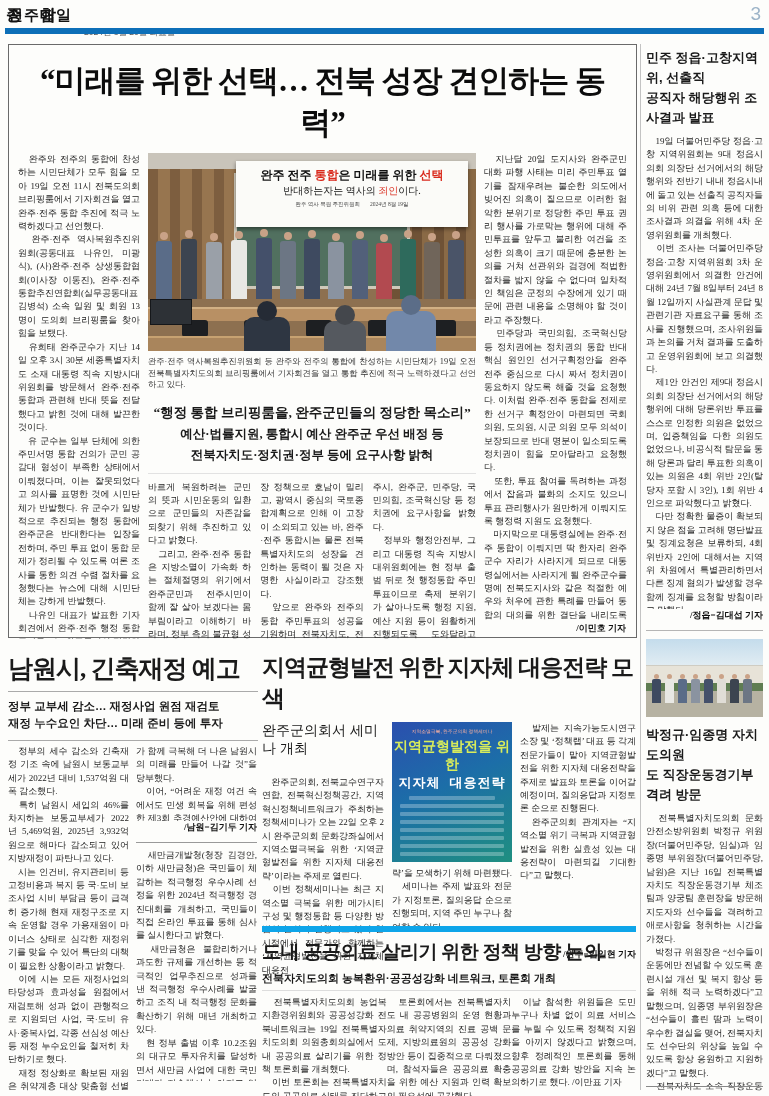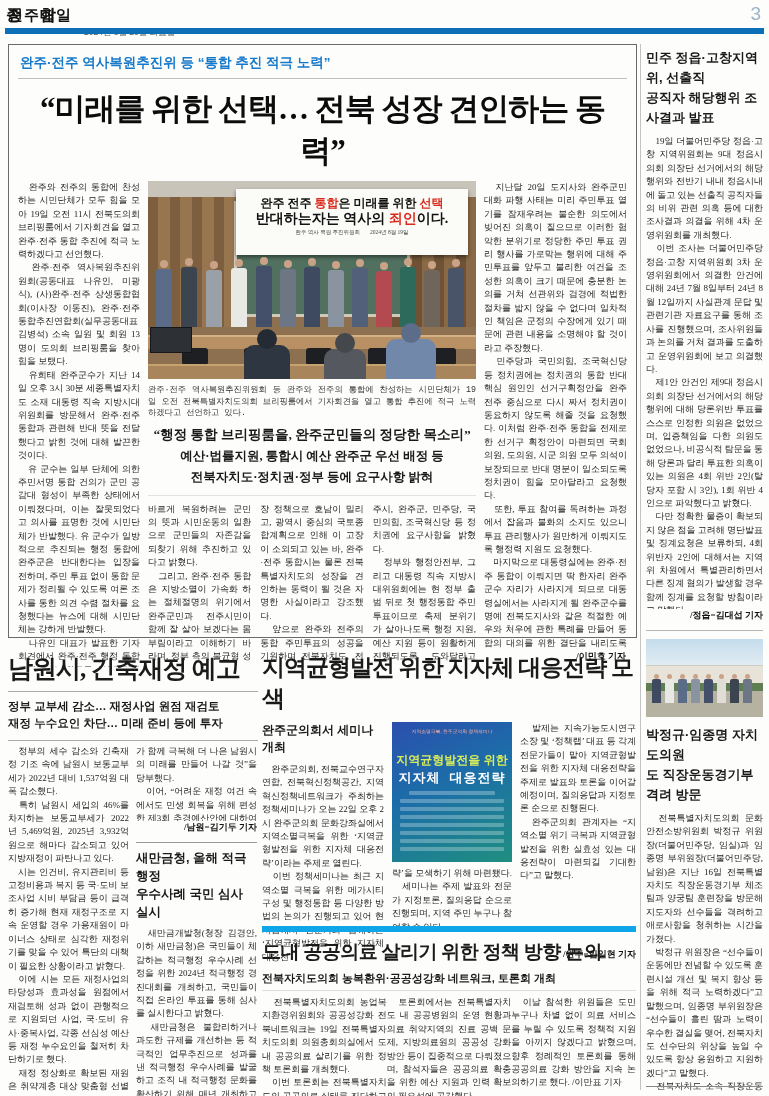--- a/index.html
+++ b/index.html
@@ -38,36 +38,36 @@
   .ph-wallL{position:absolute;left:0;top:16px;width:96px;height:130px;
             background:repeating-linear-gradient(90deg,#7d5e3f 0 10px,#97754f 10px 22px);}
   .ph-wallR{position:absolute;right:0;top:16px;width:86px;height:130px;
             background:repeating-linear-gradient(90deg,#6f5236 0 10px,#8a6a46 10px 22px);}
   .ph-board{position:absolute;left:86px;top:20px;width:170px;height:110px;background:#51705f;
             border:3px solid #cfc9ba;}
   .banner{position:absolute;left:88px;top:8px;width:232px;height:66px;background:#fbfbf8;
           box-shadow:0 2px 4px rgba(0,0,0,.45);padding:6px 4px 2px;box-sizing:border-box;
           text-align:center;}
   .bn1{font-size:12px;font-weight:bold;line-height:16px;color:#111;}
-  .bn2{font-size:14px;font-weight:bold;line-height:15px;color:#111;}
+  .bn2{font-size:10px;font-weight:normal;line-height:15px;color:#111;}
   .bn3{font-size:5.5px;color:#444;margin-top:3px;}
   .bn3 span{margin:0 5px;}
   .red{color:#d92b1d;}
   .fg{position:absolute;bottom:52px;width:16px;border-radius:3px 3px 0 0;}
   .fg::before{content:"";position:absolute;left:4px;top:-9px;width:8px;height:8px;border-radius:50%;
               background:#c9a287;}
   .tableA{position:absolute;left:0;bottom:30px;width:100%;height:12px;background:#b89064;border-top:2px solid #d2b084;}
   .tableB{position:absolute;left:0;bottom:0;width:100%;height:13px;background:#a9855c;border-top:2px solid #c7a271;}
   .chair{position:absolute;bottom:14px;width:26px;height:17px;background:#1d1f22;border-radius:3px;}
   .sil{position:absolute;border-radius:10px 10px 0 0;}
   .sil::before{content:"";position:absolute;left:50%;top:-16px;margin-left:-10px;width:20px;height:20px;
                border-radius:50%;background:inherit;filter:brightness(.8);}
   .laptop{position:absolute;left:2px;bottom:26px;width:40px;height:24px;background:#2d3136;border:1px solid #15171a;}
-  .caption{font-family:Liberation Mono, monospace;font-size:8.3px;line-height:11.5px;color:#333;
-           margin:5px 0 0;text-align:justify;}
+  .caption{font-family:Liberation Serif, serif;font-size:8.3px;line-height:11.5px;color:#333;
+           margin:5px 0 6px;text-align:justify;}
   .subheads{text-align:center;font-weight:bold;padding:5px 0 7px;border-bottom:1px solid #e2e2e2;}
   .sh1{font-size:13.5px;line-height:22px;}
   .sh2{font-size:12.5px;line-height:21px;}
   .midcols{height:168px;margin-top:7px;column-count:3;column-gap:9px;}
   
   .namwon{position:absolute;left:8px;top:652px;width:250px;height:438px;}
   .nw-head{font-size:25px;font-weight:bold;letter-spacing:-1px;margin:0 0 6px;}
   .rule{border:0;border-top:1px solid #aaa;margin:4px 0;}
   .nw-subs{font-family:"Liberation Sans",sans-serif;font-weight:bold;font-size:11.5px;line-height:17px;
            padding:2px 0 4px;}
@@ -77,27 +77,27 @@
   .nw-c2-top{height:76px;}
   .sub-art{border-top:1px solid #999;margin-top:8px;padding-top:6px;}
   .sa-head{font-family:"Liberation Sans",sans-serif;font-weight:bold;font-size:12.5px;line-height:18px;
            white-space:pre-line;margin-bottom:6px;}
   .sa-body{height:232px;}
   
   .balance{position:absolute;left:262px;top:652px;width:374px;height:268px;}
   .bl-head{font-size:23px;font-weight:bold;letter-spacing:-1px;margin:0 0 8px;}
   .bl-row{display:flex;gap:8px;}
   .bl-c1{width:122px;flex:none;}
-  .bl-sub{font-family:"Liberation Sans",sans-serif;font-weight:bold;font-size:12px;margin:0 0 7px;}
+  .bl-sub{font-family:"Liberation Sans",sans-serif;font-weight:normal;font-size:14px;margin:0 0 18px;}
   .bl-c1 .newsbody{height:208px;}
   .bl-c2{width:120px;flex:none;}
   .poster{position:relative;width:120px;height:140px;background:linear-gradient(155deg,#2b4fae 0%,#1c6ea8 45%,#1f8f80 100%);
           overflow:hidden;text-align:center;box-sizing:border-box;padding-top:6px;}
   .po-top{font-family:"Liberation Sans",sans-serif;font-size:4.8px;color:#ffb3a0;letter-spacing:0;}
-  .po-t1{font-family:"Liberation Sans",sans-serif;font-weight:bold;font-size:12px;color:#d8ec5a;margin-top:18px;}
+  .po-t1{font-family:"Liberation Sans",sans-serif;font-weight:bold;font-size:14px;color:#d8ec5a;margin-top:4px;}
   .po-t2{font-family:Liberation Mono, monospace;font-weight:bold;font-size:13px;color:#ffffff;letter-spacing:1px;}
   .po-line{height:4px;margin:4px 8px 0;background:rgba(255,255,255,.28);border-radius:1px;}
   .bl-c2 .newsbody{height:82px;margin-top:5px;}
   .bl-c3{flex:1;}
   .bl-c3 .newsbody{height:226px;}
   
   .medical{position:absolute;left:262px;top:926px;width:374px;height:164px;border-top:6px solid #0ea5e9;
            padding-top:7px;box-sizing:border-box;}
   .md-head{font-size:19px;font-weight:bold;letter-spacing:-0.5px;margin:0 0 5px;}
   .md-sub{font-family:"Liberation Sans",sans-serif;font-weight:bold;font-size:11px;
@@ -130,21 +130,20 @@
 
   <div class="masthead">
     <span class="mh-paper">전주매일</span>
     <span class="mh-date">2024년 8월 20일 화요일</span>
     <div class="mh-section">종 합</div>
     <span class="mh-pageno">3</span>
   </div>
   <div class="blue-bar"></div>
 
   <section class="main-art">
-    <div class="kicker">완주·전주 역사복원추진위 등 “통합 추진 적극 노력”</div>
     <h1 class="headline">“미래를 위한 선택… 전북 성장 견인하는 동력”</h1>
     <div class="body-row">
       <div class="colL newsbody">　완주와 전주의 통합에 찬성하는 시민단체가 모두 힘을 모아 19일 오전 11시 전북도의회 브리핑룸에서 기자회견을 열고 완주·전주 통합 추진에 적극 노력하겠다고 선언했다.
 　완주·전주 역사복원추진위원회(공동대표 나유인, 미광식), (사)완주·전주 상생통합협회(이사장 이동진), 완주·전주 통합추진연합회(실무공동대표 김병석) 소속 일원 및 회원 13명이 도의회 브리핑룸을 찾아 힘을 보탰다.
 　유희태 완주군수가 지난 14일 오후 3시 30분 세종특별자치도 소재 대통령 직속 지방시대위원회를 방문해서 완주·전주 통합과 관련해 반대 뜻을 전달했다고 밝힌 것에 대해 발끈한 것이다.
 　유 군수는 일부 단체에 의한 주민서명 통합 건의가 군민 공감대 형성이 부족한 상태에서 이뤄졌다며, 이는 잘못되었다고 의사를 표명한 것에 시민단체가 반발했다. 유 군수가 일방적으로 추진되는 행정 통합에 완주군은 반대한다는 입장을 전하며, 주민 투표 없이 통합 문제가 정리될 수 있도록 여론 조사를 통한 의견 수렴 절차를 요청했다는 뉴스에 대해 시민단체는 강하게 반발했다.
 　나유인 대표가 발표한 기자회견에서 완주·전주 행정 통합 주민투표는 완주군민의 정당하고 절실한 목소리이며, 완주군민들은 이제 전주의 변방에서 전주와 대등한 도시 위상을 원하며, 통합시로서 상권이 읍면으로 확산돼 경제 활성화의 성과를 골고루 나눠 갖길 희망하고, 통합은 완주군민들의 생존권과 직결돼 있다고 주장했다.
 　또한, 완주·전주의 통합은 1935년 일본 제국주의의 분열과 이간책에 의해 나누어졌는데, 이제 역사를 올</div>
 
       <div class="centerB">
@@ -228,22 +227,20 @@
 　이에 시는 모든 재정사업의 타당성과 효과성을 원점에서 재검토해 성과 없이 관행적으로 지원되던 사업, 국·도비 유사·중복사업, 각종 선심성 예산 등 재정 누수요인을 철저히 차단하기로 했다.
 　재정 정상화로 확보된 재원은 취약계층 대상 맞춤형 선별지원, 미래성장 동력 확보 등 미래준비 투자, 시민 안전 강화를 위한 재해위험 시설 긴급 보수·보강 등 선택과 집중을 통해 효율적으로 재원을 배분할 계획이다.
 　또한 민선 8기 효율적인 재정 운영을 위해서는 현 세수 의존에서 벗어나 새로운 수익원을 찾아 나서는 것이 무엇보다 중요한데, 효산콘도 및 하이츠콘도 공매 등 공유재산에 대한 다각적인 활용방안 마련과 기업유치 등을 통해 안정적인 세입을 확충해 나갈 계획이다.
 　최경식 남원시장은 19일 간부회의에서 “민선 8기 들어 정부의 긴축재정 기조에 따라 교부세가 대폭 감소했다”며 “어려운 재정을 8만 시민과 공직자</div>
       </div>
       <div class="nw-c">
         <div class="newsbody nw-c2-top">가 함께 극복해 더 나은 남원시의 미래를 만들어 나갈 것”을 당부했다.
 　이어, “어려운 재정 여건 속에서도 민생 회복을 위해 편성한 제3회 추경예산안에 대하여 시의회와 적극적인 설명으로 원안 가결될 수 있도록 소통 활동에 최선을 다할 것”을 지시했다.</div>
         <div class="byline">/남원=김기두 기자</div>
         <div class="sub-art">
-          <div class="sa-head">새만금청, 올해 적극행정
-우수사례 국민 심사 실시</div>
           <div class="newsbody sa-body">　새만금개발청(청장 김경안, 이하 새만금청)은 국민들이 체감하는 적극행정 우수사례 선정을 위한 2024년 적극행정 경진대회를 개최하고, 국민들이 직접 온라인 투표를 통해 심사를 실시한다고 밝혔다.
 　새만금청은 불합리하거나 과도한 규제를 개선하는 등 적극적인 업무추진으로 성과를 낸 적극행정 우수사례를 발굴하고 조직 내 적극행정 문화를 확산하기 위해 매년 개최하고 있다.
 　현 정부 출범 이후 10.2조원의 대규모 투자유치를 달성하면서 새만금 사업에 대한 국민 기대가 지속해서 높아지고 있는 만큼 이번 국민들의 직접 심사를 통한 우수사례가 기대된다.
 　19일부터 30일까지 ‘소통24’의 국민심사 청구를 통해 국민이면 누구나 온라인 투표에 참여할 수 있다.
 　이번 경진대회에서는 온라인 국민투표와 민간 전문가가 참여하는 적극행정위원회 최종 심사를 거쳐 최우수 1건·우수 2건·장려 3건 등 총 6건의 사례를 선정할 계획이다. /이민호 기자</div>
         </div>
       </div>
     </div>
   </section>
 

